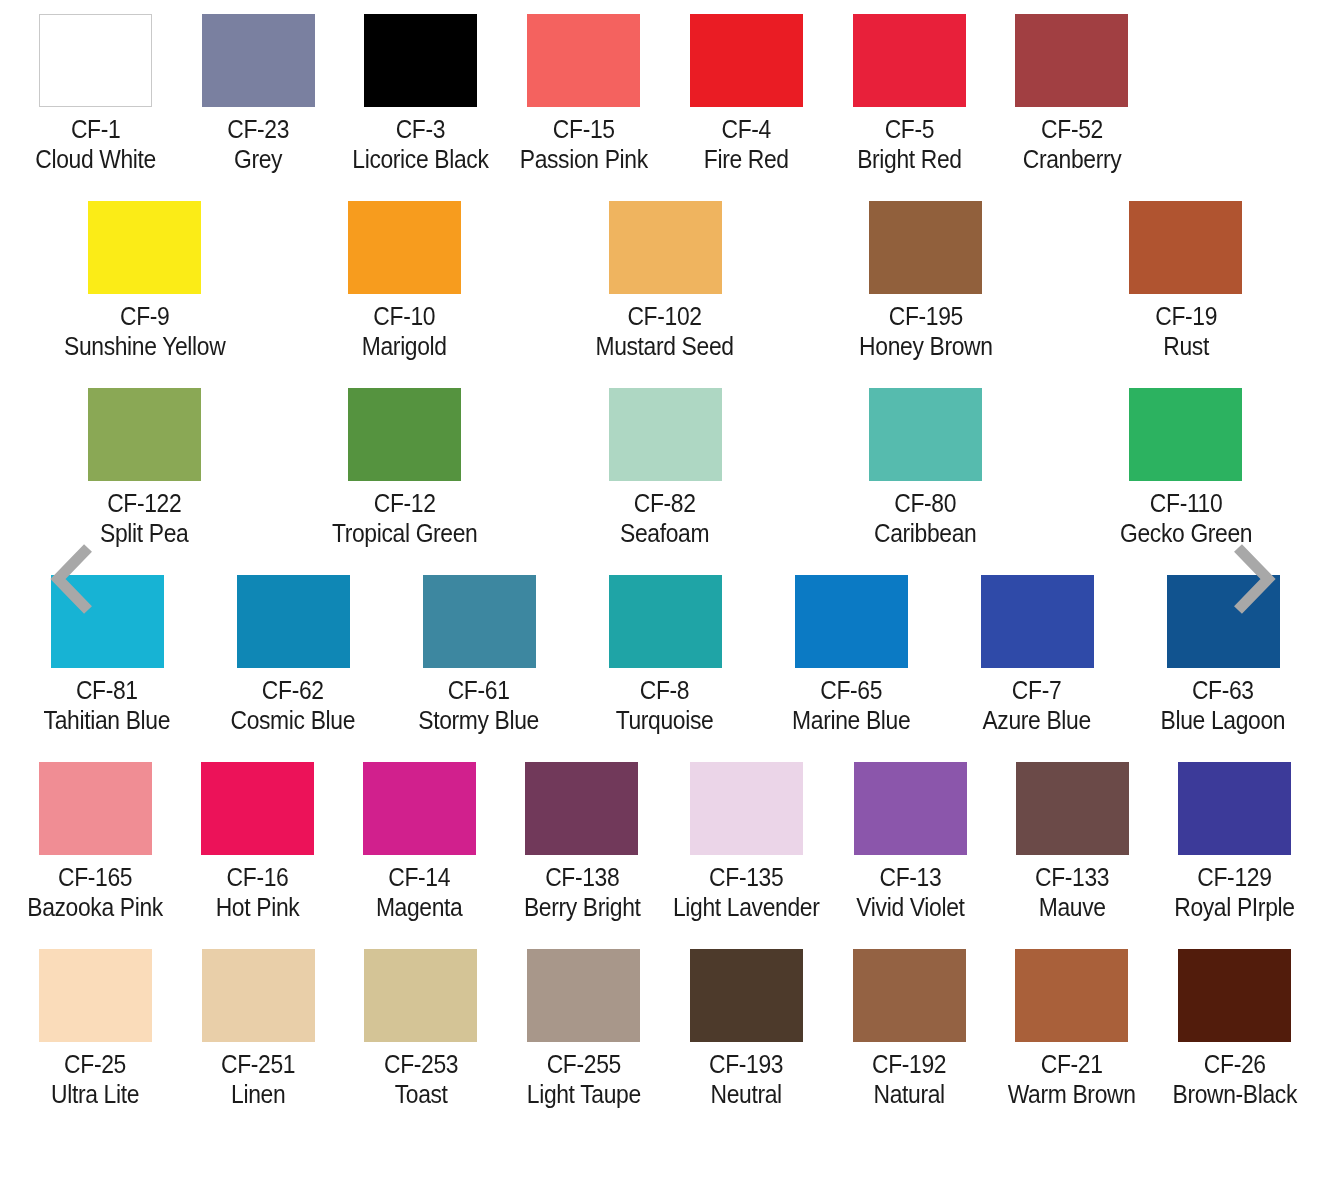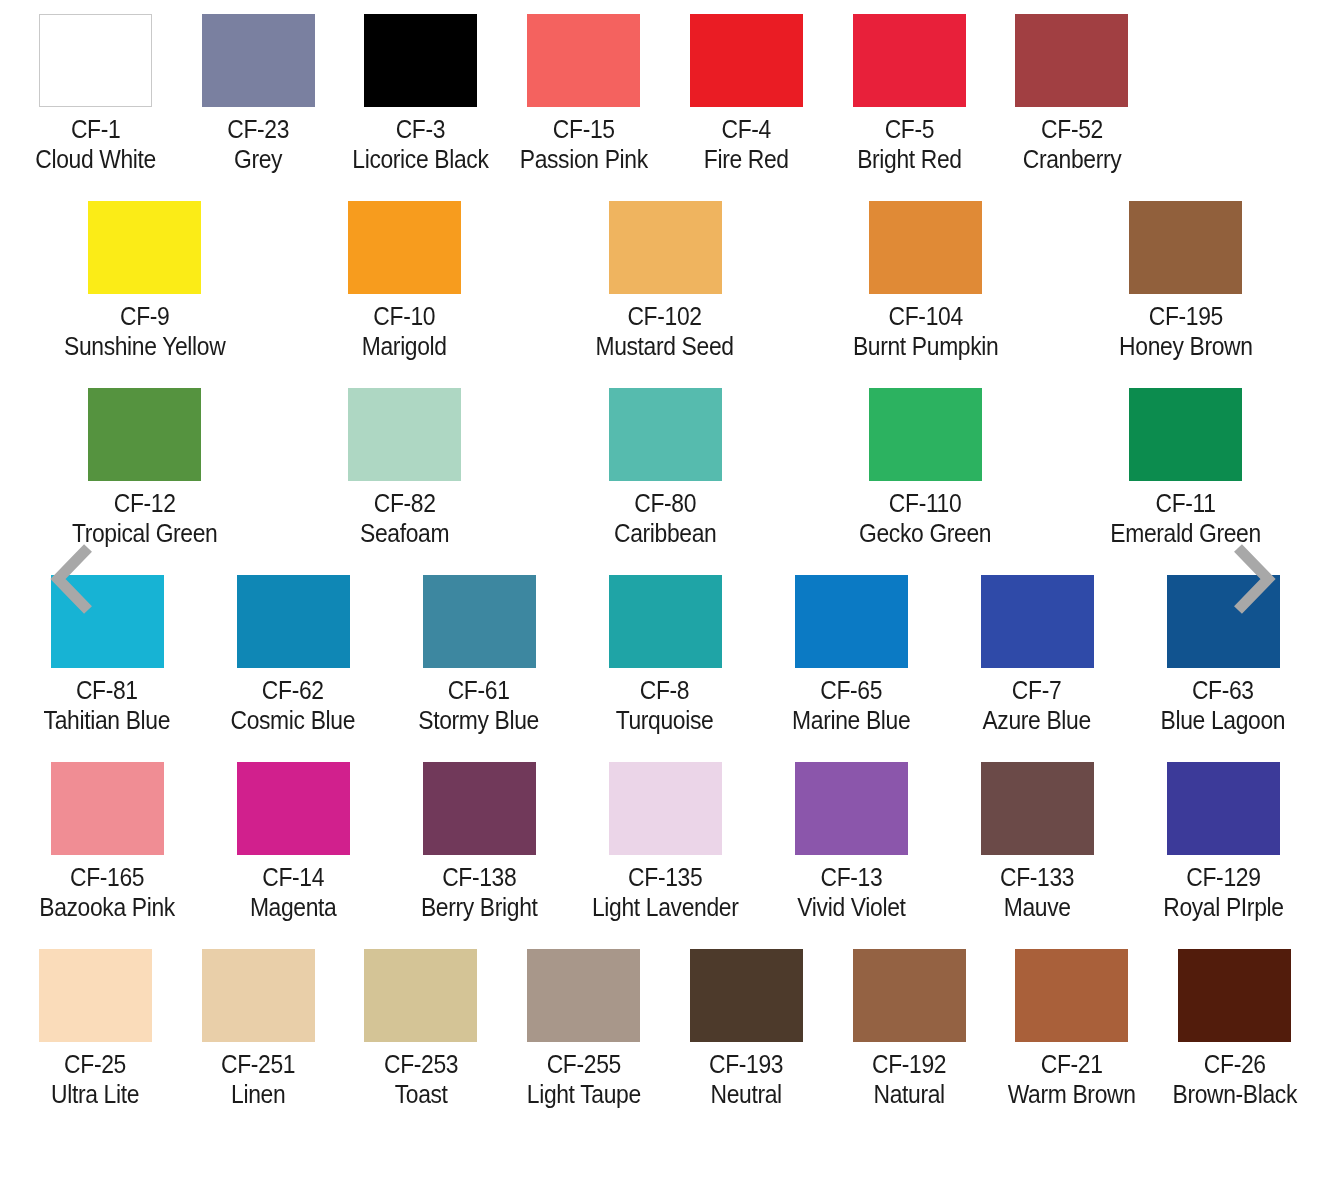--- a/index.html
+++ b/index.html
@@ -193,35 +193,42 @@
           </div>
         </div>
         <div class="swatch-cell">
           <div class="swatch-chip" style="background-color: rgb(239, 180, 95);"></div>
           <div class="swatch-label">
             <span class="swatch-code">CF-102</span>
             <span class="swatch-name">Mustard Seed</span>
           </div>
         </div>
         <div class="swatch-cell">
-          <div class="swatch-chip" style="background-color: rgb(224, 138, 54);"></div>
-          <div class="swatch-label">
-            <span class="swatch-code">CF-104</span>
-            <span class="swatch-name">Burnt Pumpkin</span>
-          </div>
-        </div>
-        <div class="swatch-cell">
           <div class="swatch-chip" style="background-color: rgb(145, 96, 60);"></div>
           <div class="swatch-label">
             <span class="swatch-code">CF-195</span>
             <span class="swatch-name">Honey Brown</span>
           </div>
         </div>
-      </div>
-      <div class="swatch-row">
+        <div class="swatch-cell">
+          <div class="swatch-chip" style="background-color: rgb(176, 84, 48);"></div>
+          <div class="swatch-label">
+            <span class="swatch-code">CF-19</span>
+            <span class="swatch-name">Rust</span>
+          </div>
+        </div>
+      </div>
+      <div class="swatch-row">
+        <div class="swatch-cell">
+          <div class="swatch-chip" style="background-color: rgb(138, 168, 85);"></div>
+          <div class="swatch-label">
+            <span class="swatch-code">CF-122</span>
+            <span class="swatch-name">Split Pea</span>
+          </div>
+        </div>
         <div class="swatch-cell">
           <div class="swatch-chip" style="background-color: rgb(85, 147, 63);"></div>
           <div class="swatch-label">
             <span class="swatch-code">CF-12</span>
             <span class="swatch-name">Tropical Green</span>
           </div>
         </div>
         <div class="swatch-cell">
           <div class="swatch-chip" style="background-color: rgb(174, 215, 195);"></div>
           <div class="swatch-label">
@@ -236,27 +243,20 @@
             <span class="swatch-name">Caribbean</span>
           </div>
         </div>
         <div class="swatch-cell">
           <div class="swatch-chip" style="background-color: rgb(44, 178, 96);"></div>
           <div class="swatch-label">
             <span class="swatch-code">CF-110</span>
             <span class="swatch-name">Gecko Green</span>
           </div>
         </div>
-        <div class="swatch-cell">
-          <div class="swatch-chip" style="background-color: rgb(12, 140, 78);"></div>
-          <div class="swatch-label">
-            <span class="swatch-code">CF-11</span>
-            <span class="swatch-name">Emerald Green</span>
-          </div>
-        </div>
       </div>
       <div class="swatch-row">
         <div class="swatch-cell">
           <div class="swatch-chip" style="background-color: rgb(23, 179, 212);"></div>
           <div class="swatch-label">
             <span class="swatch-code">CF-81</span>
             <span class="swatch-name">Tahitian Blue</span>
           </div>
         </div>
         <div class="swatch-cell">
@@ -301,20 +301,27 @@
             <span class="swatch-name">Blue Lagoon</span>
           </div>
         </div>
       </div>
       <div class="swatch-row">
         <div class="swatch-cell">
           <div class="swatch-chip" style="background-color: rgb(240, 141, 148);"></div>
           <div class="swatch-label">
             <span class="swatch-code">CF-165</span>
             <span class="swatch-name">Bazooka Pink</span>
+          </div>
+        </div>
+        <div class="swatch-cell">
+          <div class="swatch-chip" style="background-color: rgb(236, 18, 89);"></div>
+          <div class="swatch-label">
+            <span class="swatch-code">CF-16</span>
+            <span class="swatch-name">Hot Pink</span>
           </div>
         </div>
         <div class="swatch-cell">
           <div class="swatch-chip" style="background-color: rgb(209, 32, 141);"></div>
           <div class="swatch-label">
             <span class="swatch-code">CF-14</span>
             <span class="swatch-name">Magenta</span>
           </div>
         </div>
         <div class="swatch-cell">

